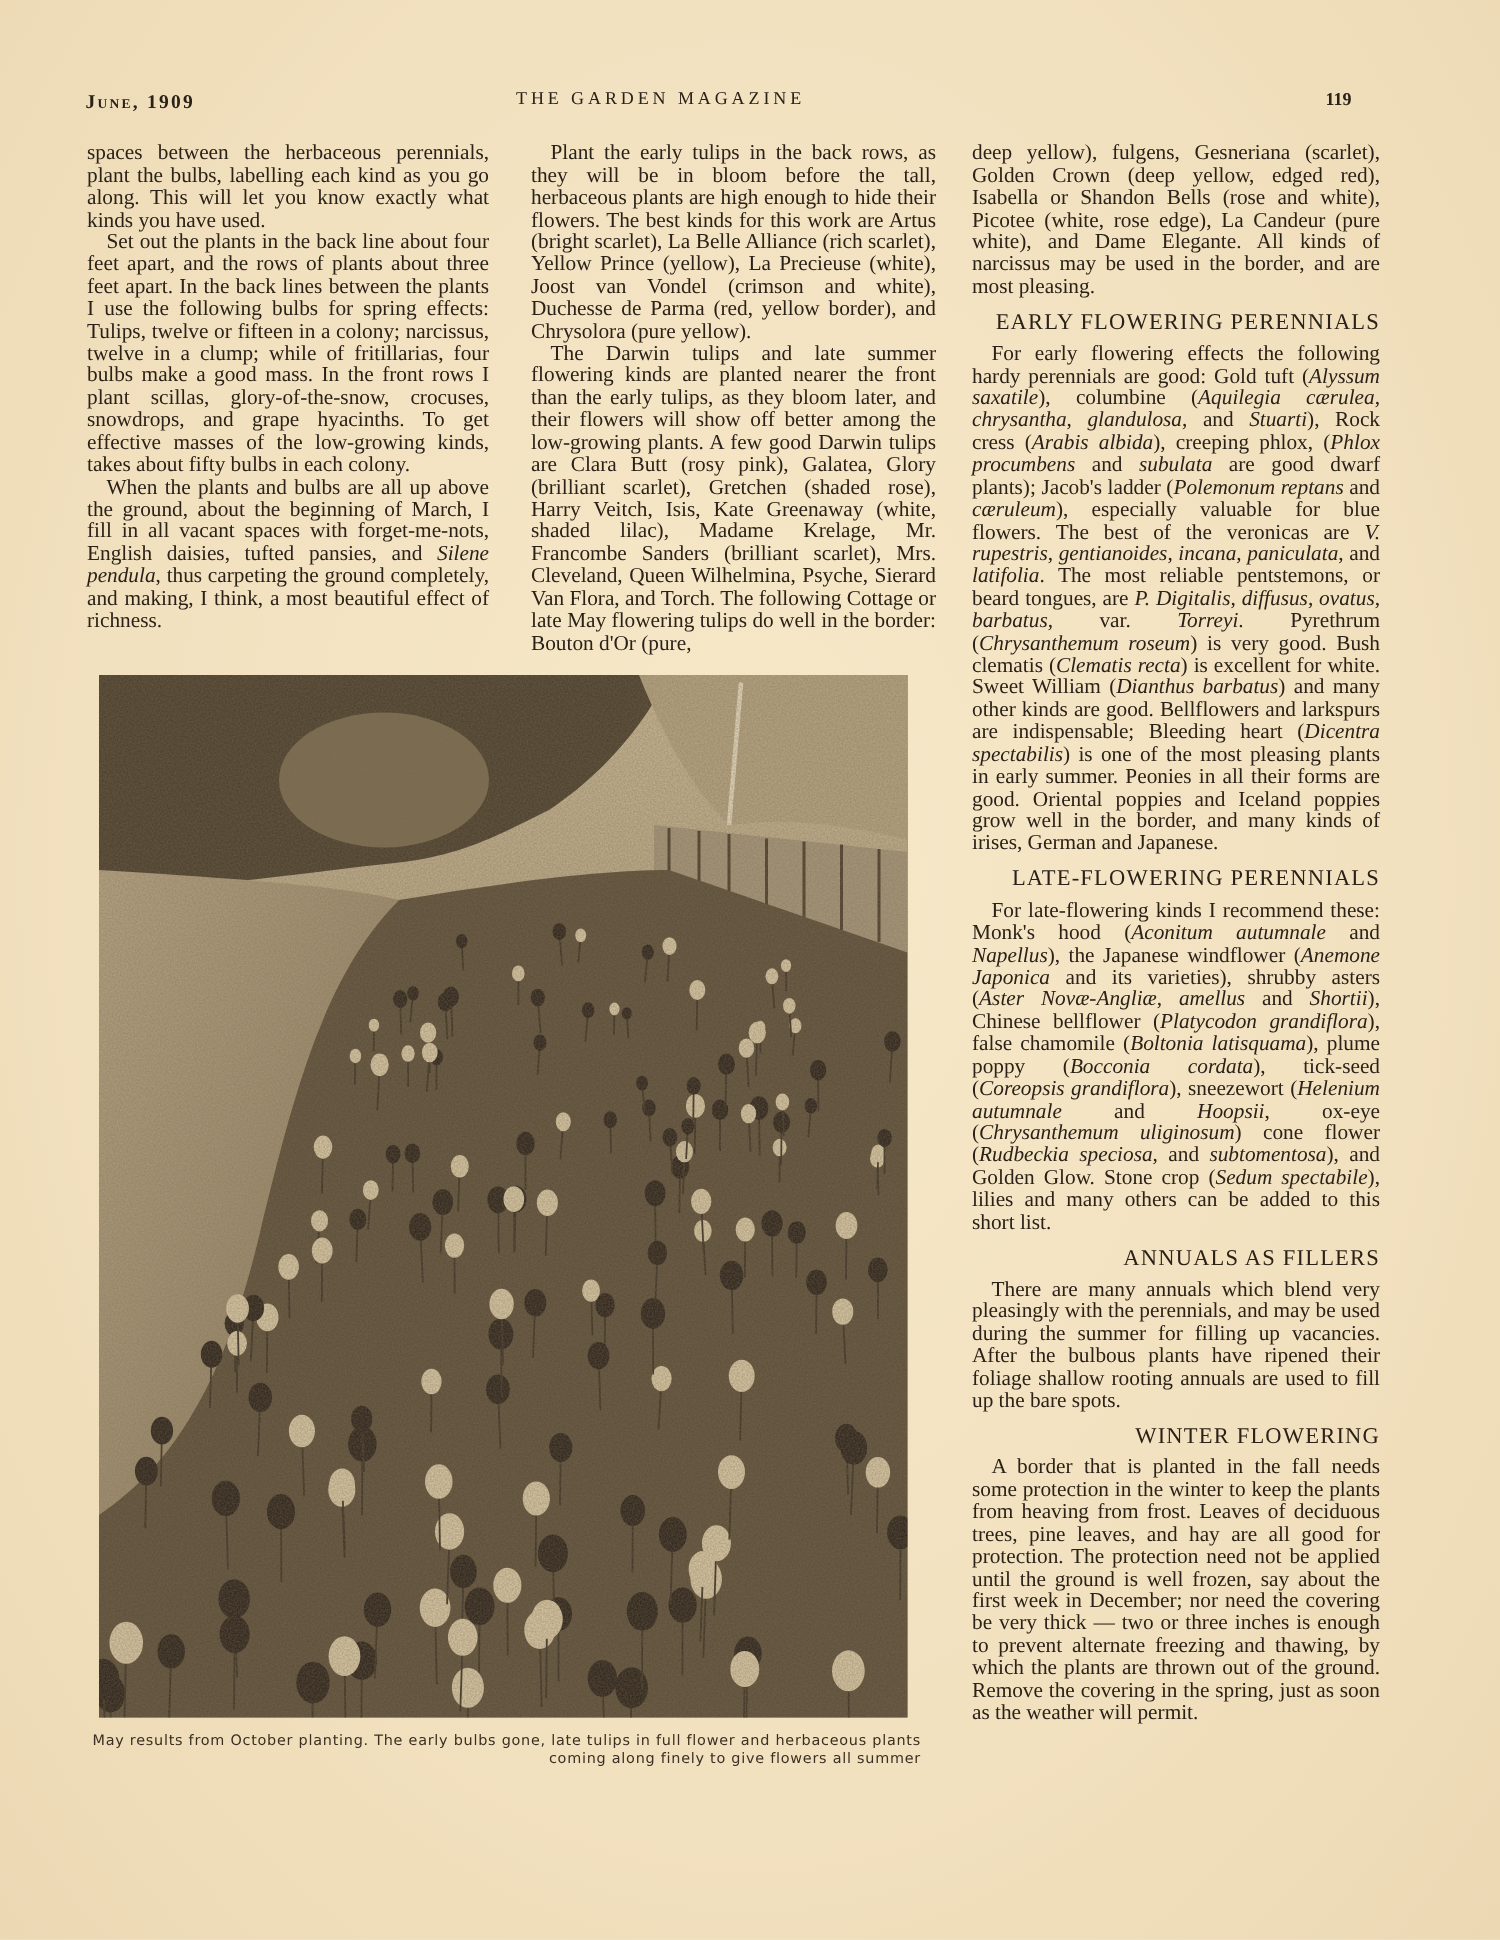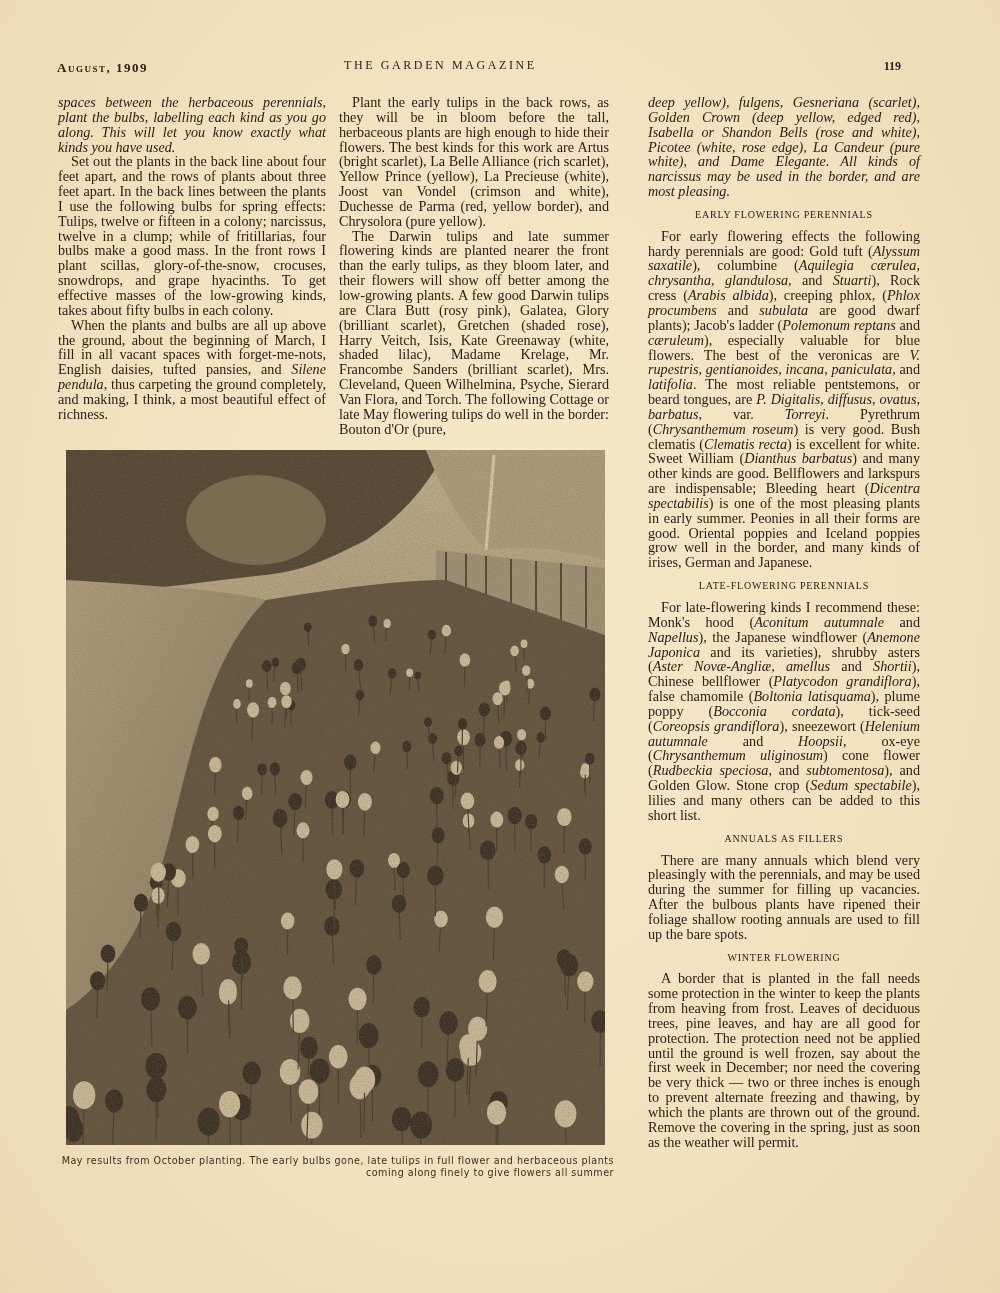--- a/index.html
+++ b/index.html
@@ -10,42 +10,42 @@
     font-family:"Liberation Serif","DejaVu Serif",serif;
     color:#2a2118;
   }
   .running-head { position:absolute; top:58px; left:57px; width:844px; height:22px; }
   .rh-left { position:absolute; left:0; top:2px; font-size:13px; font-weight:bold; letter-spacing:1.5px; font-variant:small-caps; }
   .rh-center { position:absolute; left:287px; top:0; font-size:12px; letter-spacing:2.6px; }
   .rh-right { position:absolute; right:0; top:1px; font-size:12px; font-weight:bold; }
 
   .col { position:absolute; font-size:14.2px; line-height:14.85px; text-align:justify; hyphens:manual; }
   .col p { margin:0; text-indent:13px; }
-  .col p.noindent { text-indent:0;font-style:italic; }
+  .col p.noindent { text-indent:0; }
   .col1 { left:58px; top:95px; width:268px; }
-  .col2 { left:339px; top:95px; width:270px; }
+  .col2 { left:354px; top:95px; width:270px; }
   .col3 { left:648px; top:95px; width:272px; }
-  .col3 .sect { text-align:center; font-size:10px; letter-spacing:0.8px; margin:9px 0 6px 0; text-indent:0; }
+  .col3 .sect { text-align:right; font-size:15px; letter-spacing:0.8px; margin:9px 0 6px 0; text-indent:0; }
   i { font-style:italic; }
 
   .photo {
     position:absolute; left:66px; top:450px; width:539px; height:695px;
     background:#5a4c38; overflow:hidden;
   }
   .photo svg { display:block; }
   .caption {
     position:absolute; left:58px; top:1155px; width:556px; text-align:right;
     font-family:"DejaVu Sans","Liberation Sans",sans-serif; font-size:9.6px; line-height:12px; letter-spacing:0.5px; color:#3a2f22;
   }
 </style>
 </head>
 <body>
 
 <div class="running-head">
-  <span class="rh-left">August, 1909</span>
+  <span class="rh-left">June, 1909</span>
   <span class="rh-center">THE GARDEN MAGAZINE</span>
   <span class="rh-right">119</span>
 </div>
 
 <div class="col col1">
   <p class="noindent">spaces between the herbaceous perennials, plant the bulbs, labelling each kind as you go along. This will let you know exactly what kinds you have used.</p>
   <p>Set out the plants in the back line about four feet apart, and the rows of plants about three feet apart. In the back lines between the plants I use the following bulbs for spring effects: Tulips, twelve or fifteen in a colony; narcissus, twelve in a clump; while of fritillarias, four bulbs make a good mass. In the front rows I plant scillas, glory-of-the-snow, crocuses, snowdrops, and grape hyacinths. To get effective masses of the low-growing kinds, takes about fifty bulbs in each colony.</p>
   <p><span>When the plants and bulbs are all up above the ground, about the beginning of March, I fill in all vacant spaces with forget-me-nots, English daisies, tufted pansies, and </span><i>Silene pendula</i><span>, thus carpeting the ground completely, and making, I think, a most beautiful effect of richness.</span></p>
 </div>
 

